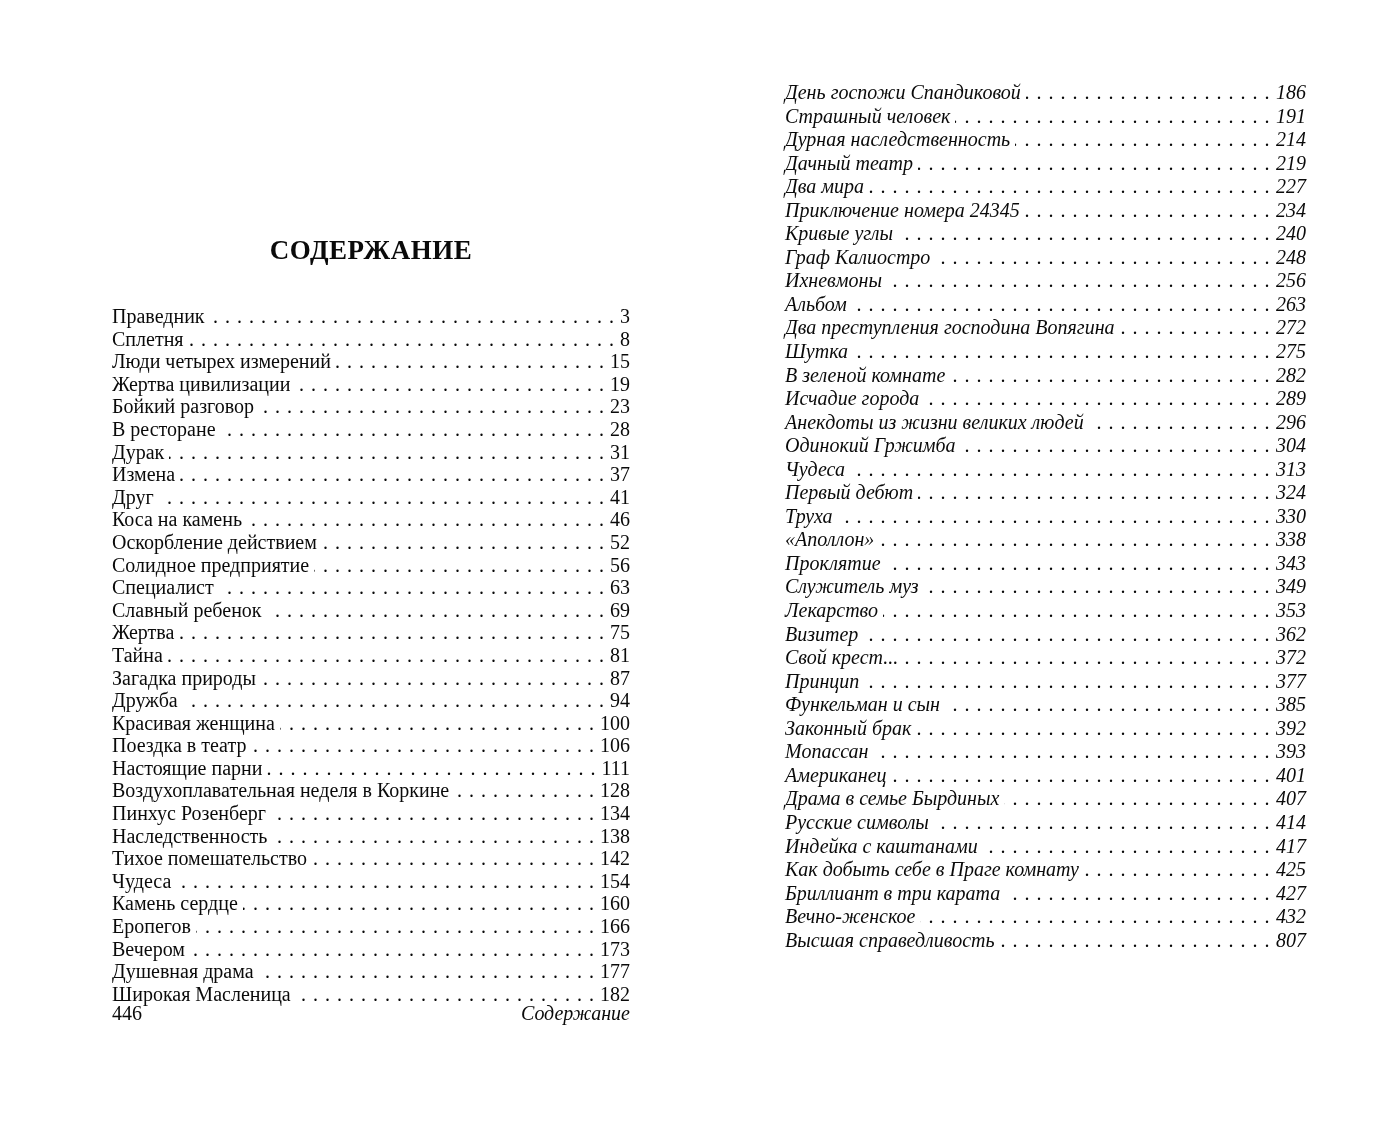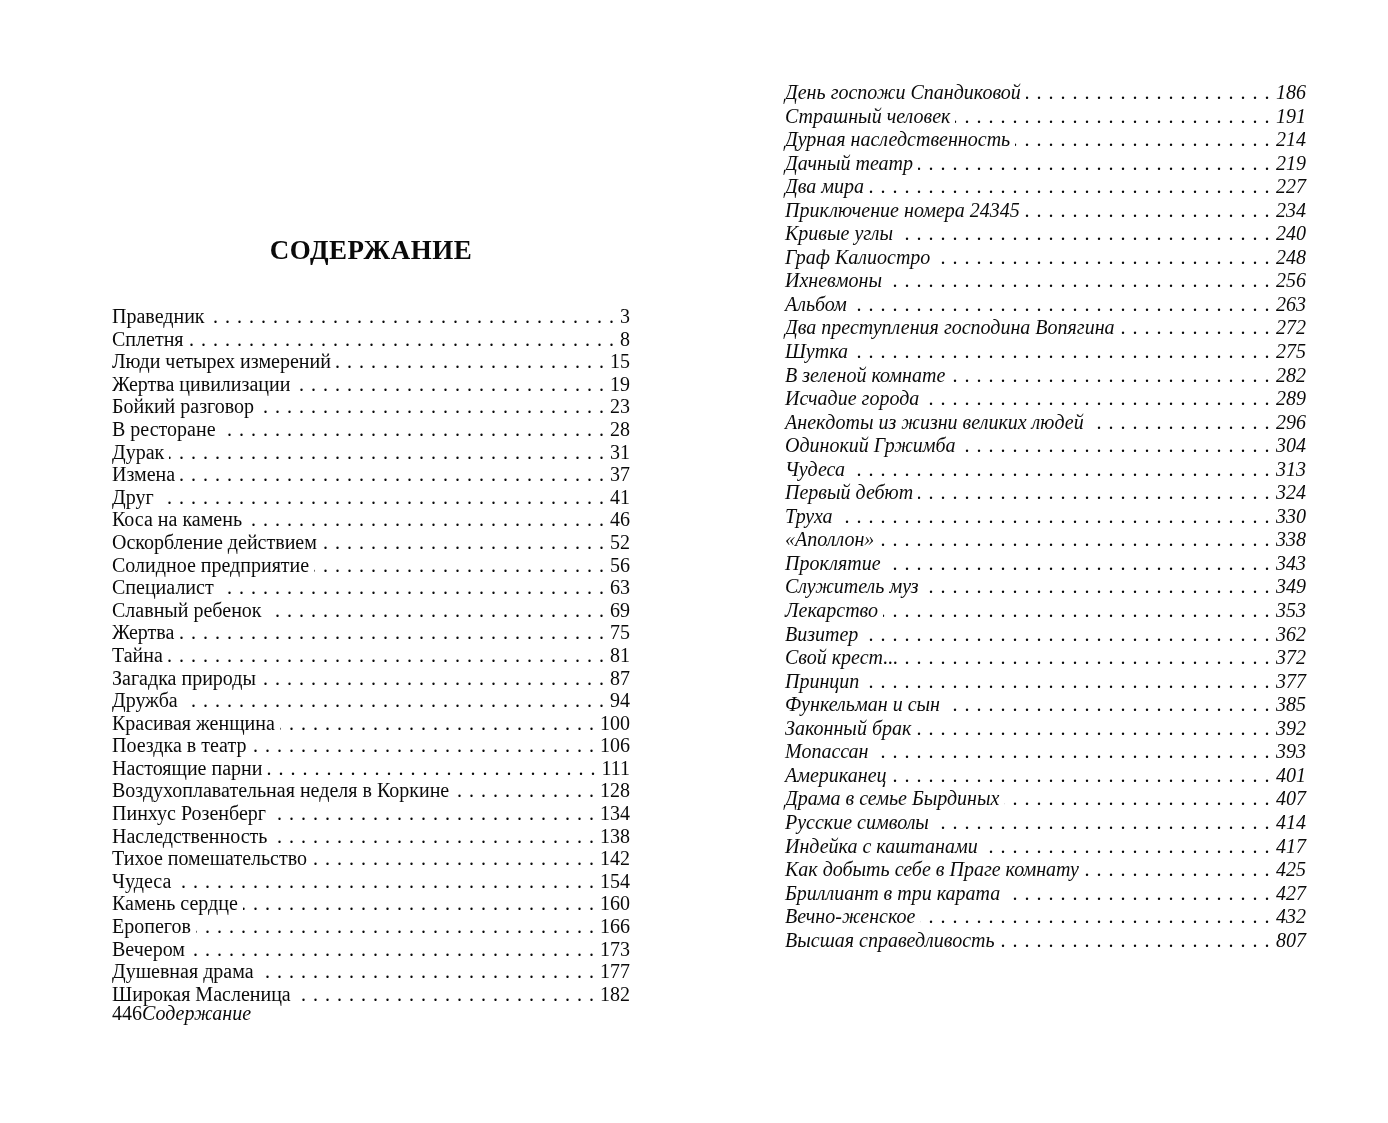--- a/index.html
+++ b/index.html
@@ -65,21 +65,21 @@
   .toc-page {
     flex: 0 0 auto;
     text-align: right;
   }
   .page-footer {
     position: absolute;
     left: 112px;
     top: 1002px;
     width: 518px;
     display: flex;
-    justify-content: flex-start;
+    justify-content: space-between;
     align-items: baseline;
     font-size: 20px;
   }
   .footer-running-title {
     font-style: italic;
   }
 </style>
 </head>
 <body>
 

